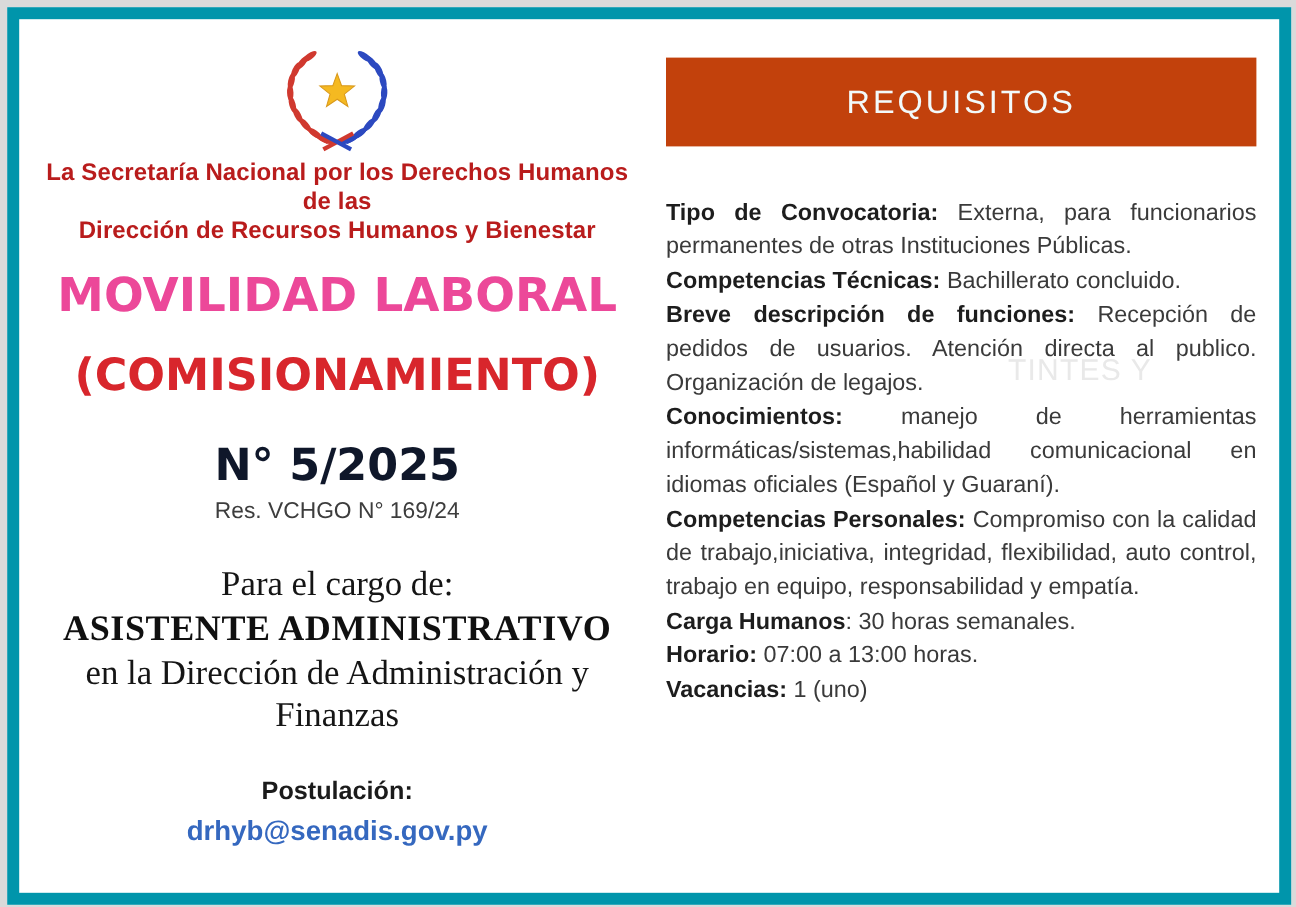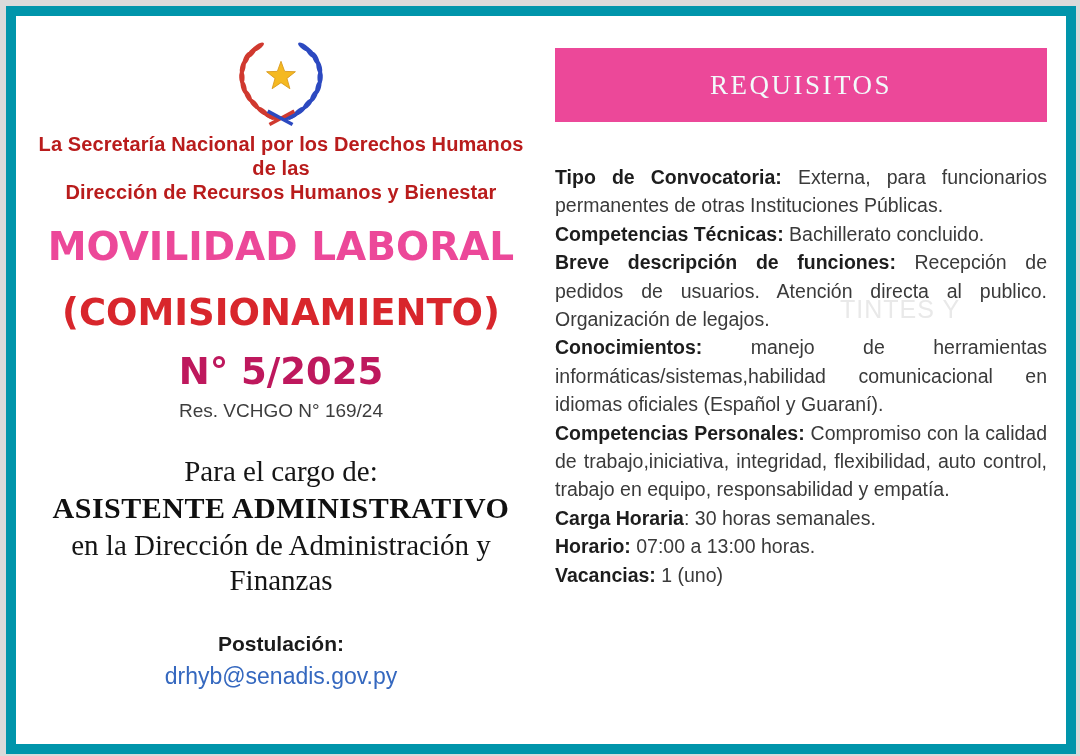--- a/index.html
+++ b/index.html
@@ -35,50 +35,50 @@
   }
   .title1 {
     margin-top: 20px; font-family: "DejaVu Sans", sans-serif;
     font-size: 39px; font-weight: bold; color: #ec4899; white-space: nowrap;
   }
   .title2 {
     margin-top: 22px; font-family: "DejaVu Sans", sans-serif;
     font-size: 37px; font-weight: bold; color: #d8262c; white-space: nowrap;
   }
   .call-number {
-    margin-top: 16px; font-family: "DejaVu Sans", sans-serif;
-    font-size: 37px; font-weight: bold; color: #be185d;
+    margin-top: 32px; font-family: "DejaVu Sans", sans-serif;
+    font-size: 37px; font-weight: bold; color: #0f172a;
   }
   .resolution { margin-top: 7px; font-size: 19px; color: #3d3d3d; }
   .cargo-intro {
     margin-top: 33px; font-family: "Liberation Serif", serif;
     font-size: 29px; color: #151515;
   }
   .cargo-name {
     margin-top: 3px; font-family: "Liberation Serif", serif;
     font-size: 30px; font-weight: bold; color: #101010;
     letter-spacing: 0.5px; white-space: nowrap;
   }
   .cargo-dept {
     margin: 3px auto 0; width: 455px;
     font-family: "Liberation Serif", serif;
     font-size: 29px; line-height: 35px; color: #151515;
   }
   .postulacion { margin-top: 34px; font-size: 21px; font-weight: bold; color: #1b1b1b; }
   .email {
     display: block; margin-top: 7px;
-    font-size: 23px; color: #3568bf; text-decoration: none; cursor: pointer;
+    font-size: 23px; color: #3568bf; text-decoration: none; cursor: pointer; font-weight: bold;
   }
 
   
   .right-col { position: absolute; left: 539px; top: 32px; width: 492px; }
   .req-bar {
-    height: 74px; background: #ec4899;
+    height: 74px; background: #c2410c;
     display: flex; align-items: center; justify-content: center;
-    font-family: Liberation Serif, serif; font-size: 27px;
+    font-family: Liberation Sans, sans-serif; font-size: 27px;
     letter-spacing: 2.5px; color: #f2fafb;
   }
   .watermark {
     position: absolute; left: 285px; top: 246px; z-index: 0;
     color: #e9e9e9; font-size: 25px; line-height: 31px;
     letter-spacing: 1px; text-align: center; pointer-events: none;
   }
   .req-body { position: relative; z-index: 1; margin-top: 41px; }
   .req-item {
     margin: 0; text-align: justify;
@@ -154,21 +154,21 @@
   <p class="req-item"><b>Tipo de Convocatoria:</b><span> Externa, para funcionarios permanentes de otras Instituciones Públicas.</span></p>
 
   <p class="req-item"><b>Competencias Técnicas:</b><span> Bachillerato concluido.</span></p>
 
   <p class="req-item"><b>Breve descripción de funciones:</b><span> Recepción de pedidos de usuarios. Atención directa al publico. Organización de legajos.</span></p>
 
   <p class="req-item"><b>Conocimientos:</b><span> manejo de herramientas informáticas/sistemas,habilidad comunicacional en idiomas oficiales (Español y Guaraní).</span></p>
 
   <p class="req-item"><b>Competencias Personales:</b><span> Compromiso con la calidad de trabajo,iniciativa, integridad, flexibilidad, auto control, trabajo en equipo, responsabilidad y empatía.</span></p>
 
-  <p class="req-item"><b>Carga Horaria</b><span>: 30 horas semanales.</span></p>
+  <p class="req-item"><b>Carga Humanos</b><span>: 30 horas semanales.</span></p>
 
   <p class="req-item"><b>Horario:</b><span> 07:00 a 13:00 horas.</span></p>
 
   <p class="req-item"><b>Vacancias:</b><span> 1 (uno)</span></p>
 </div>
     </div>
 
   </div>
 </div>
 

